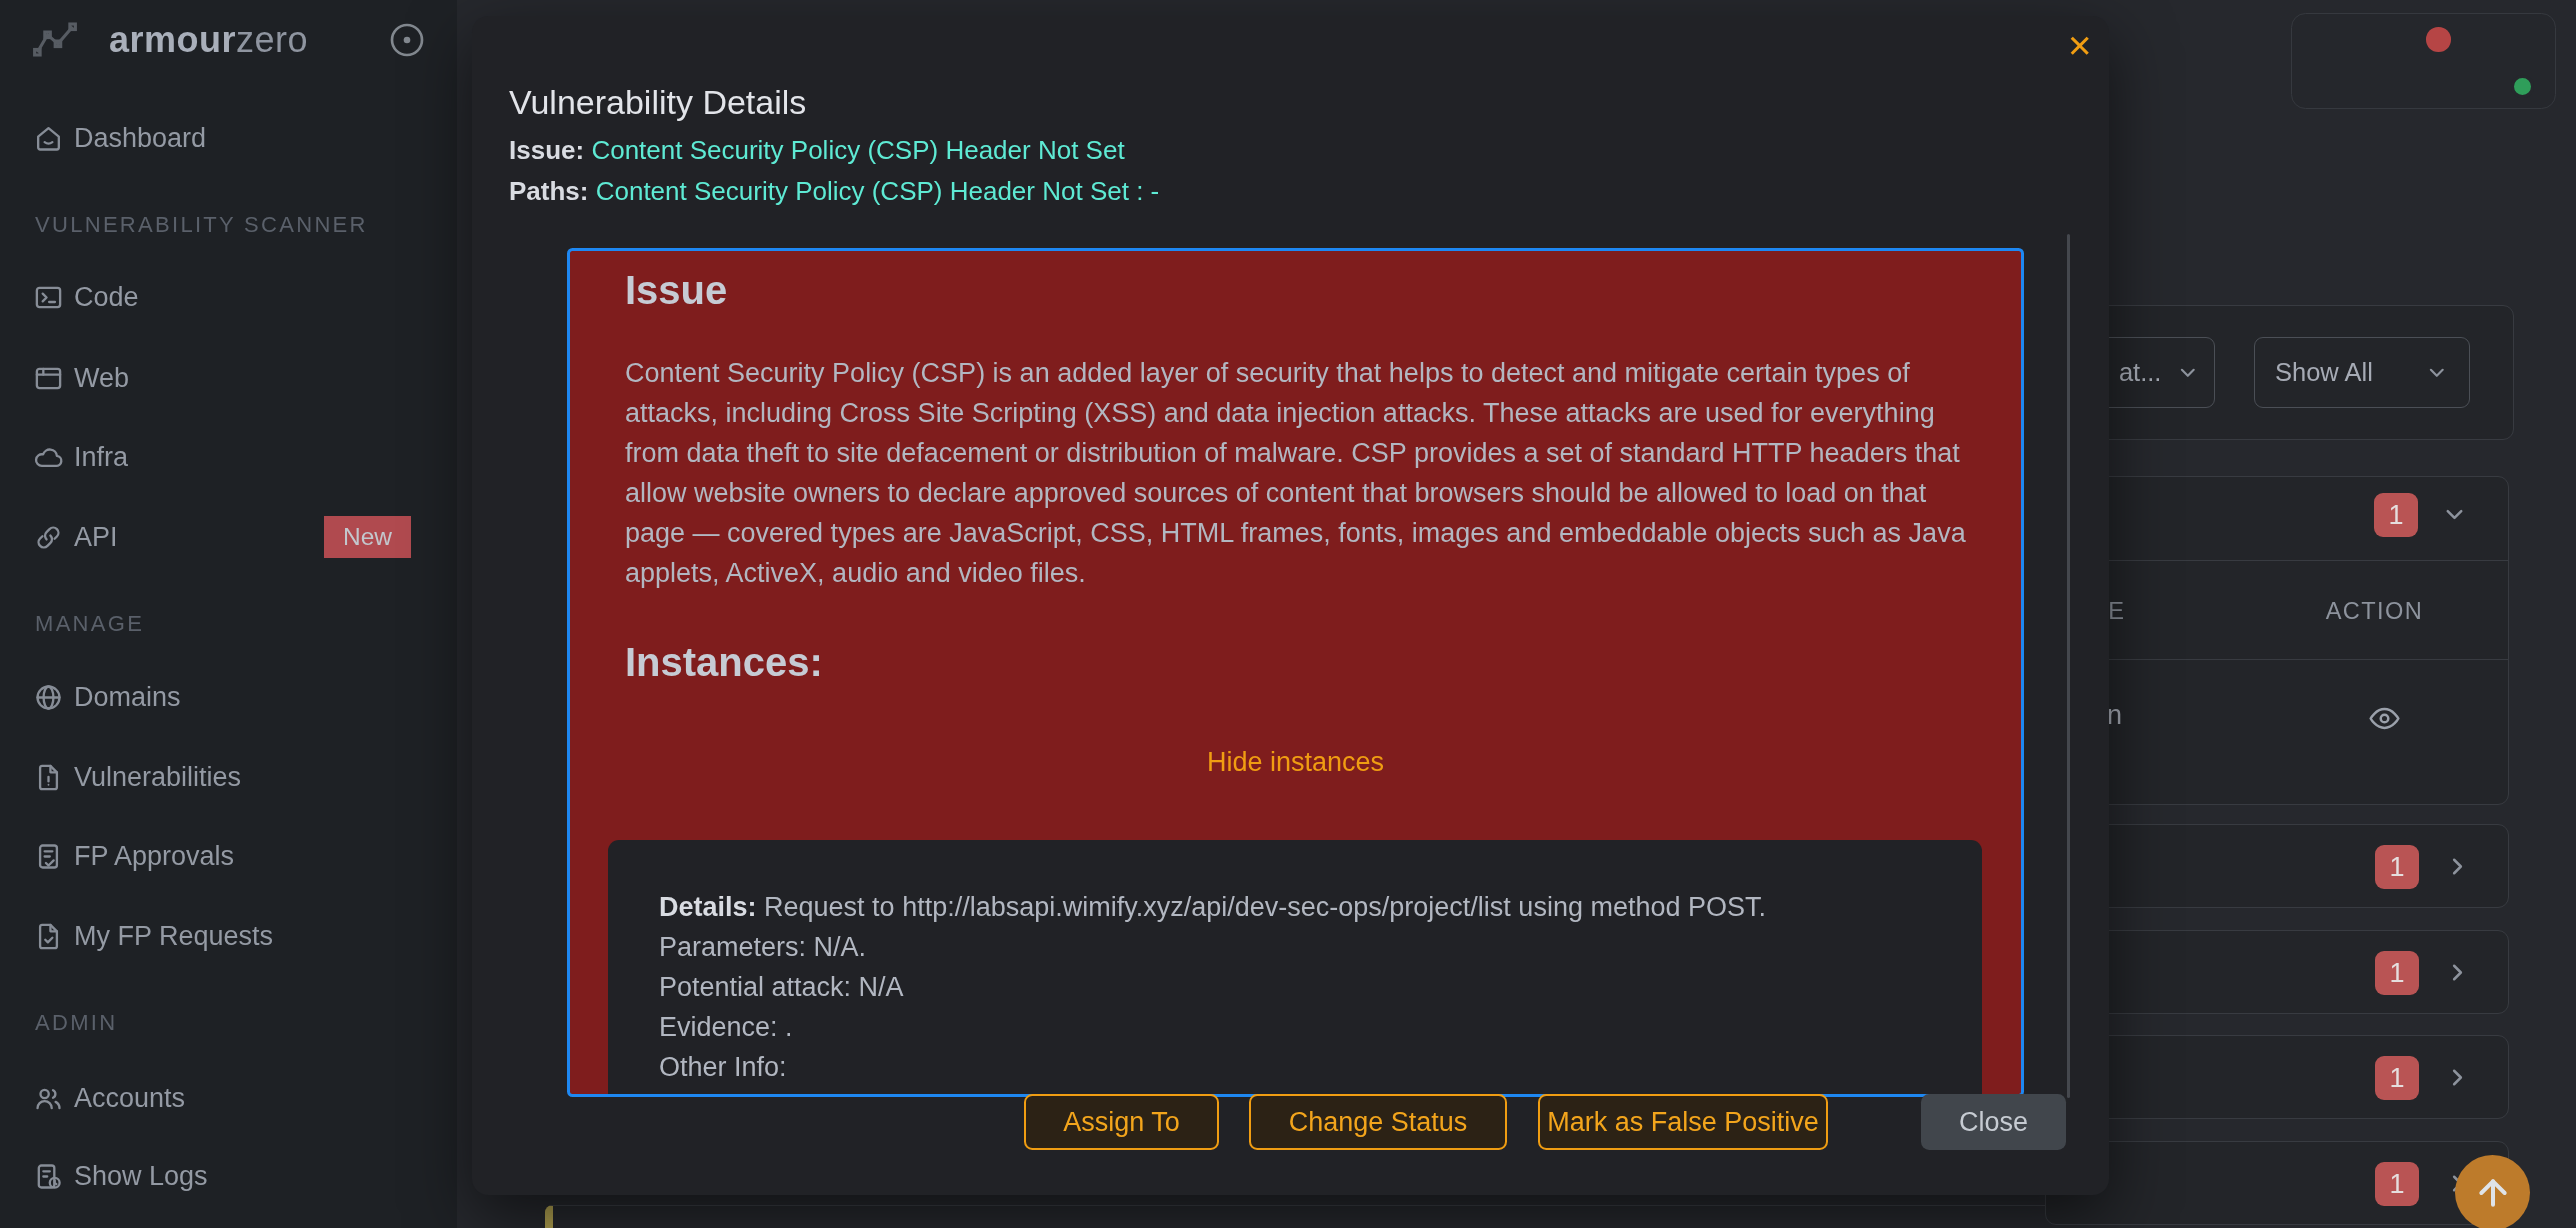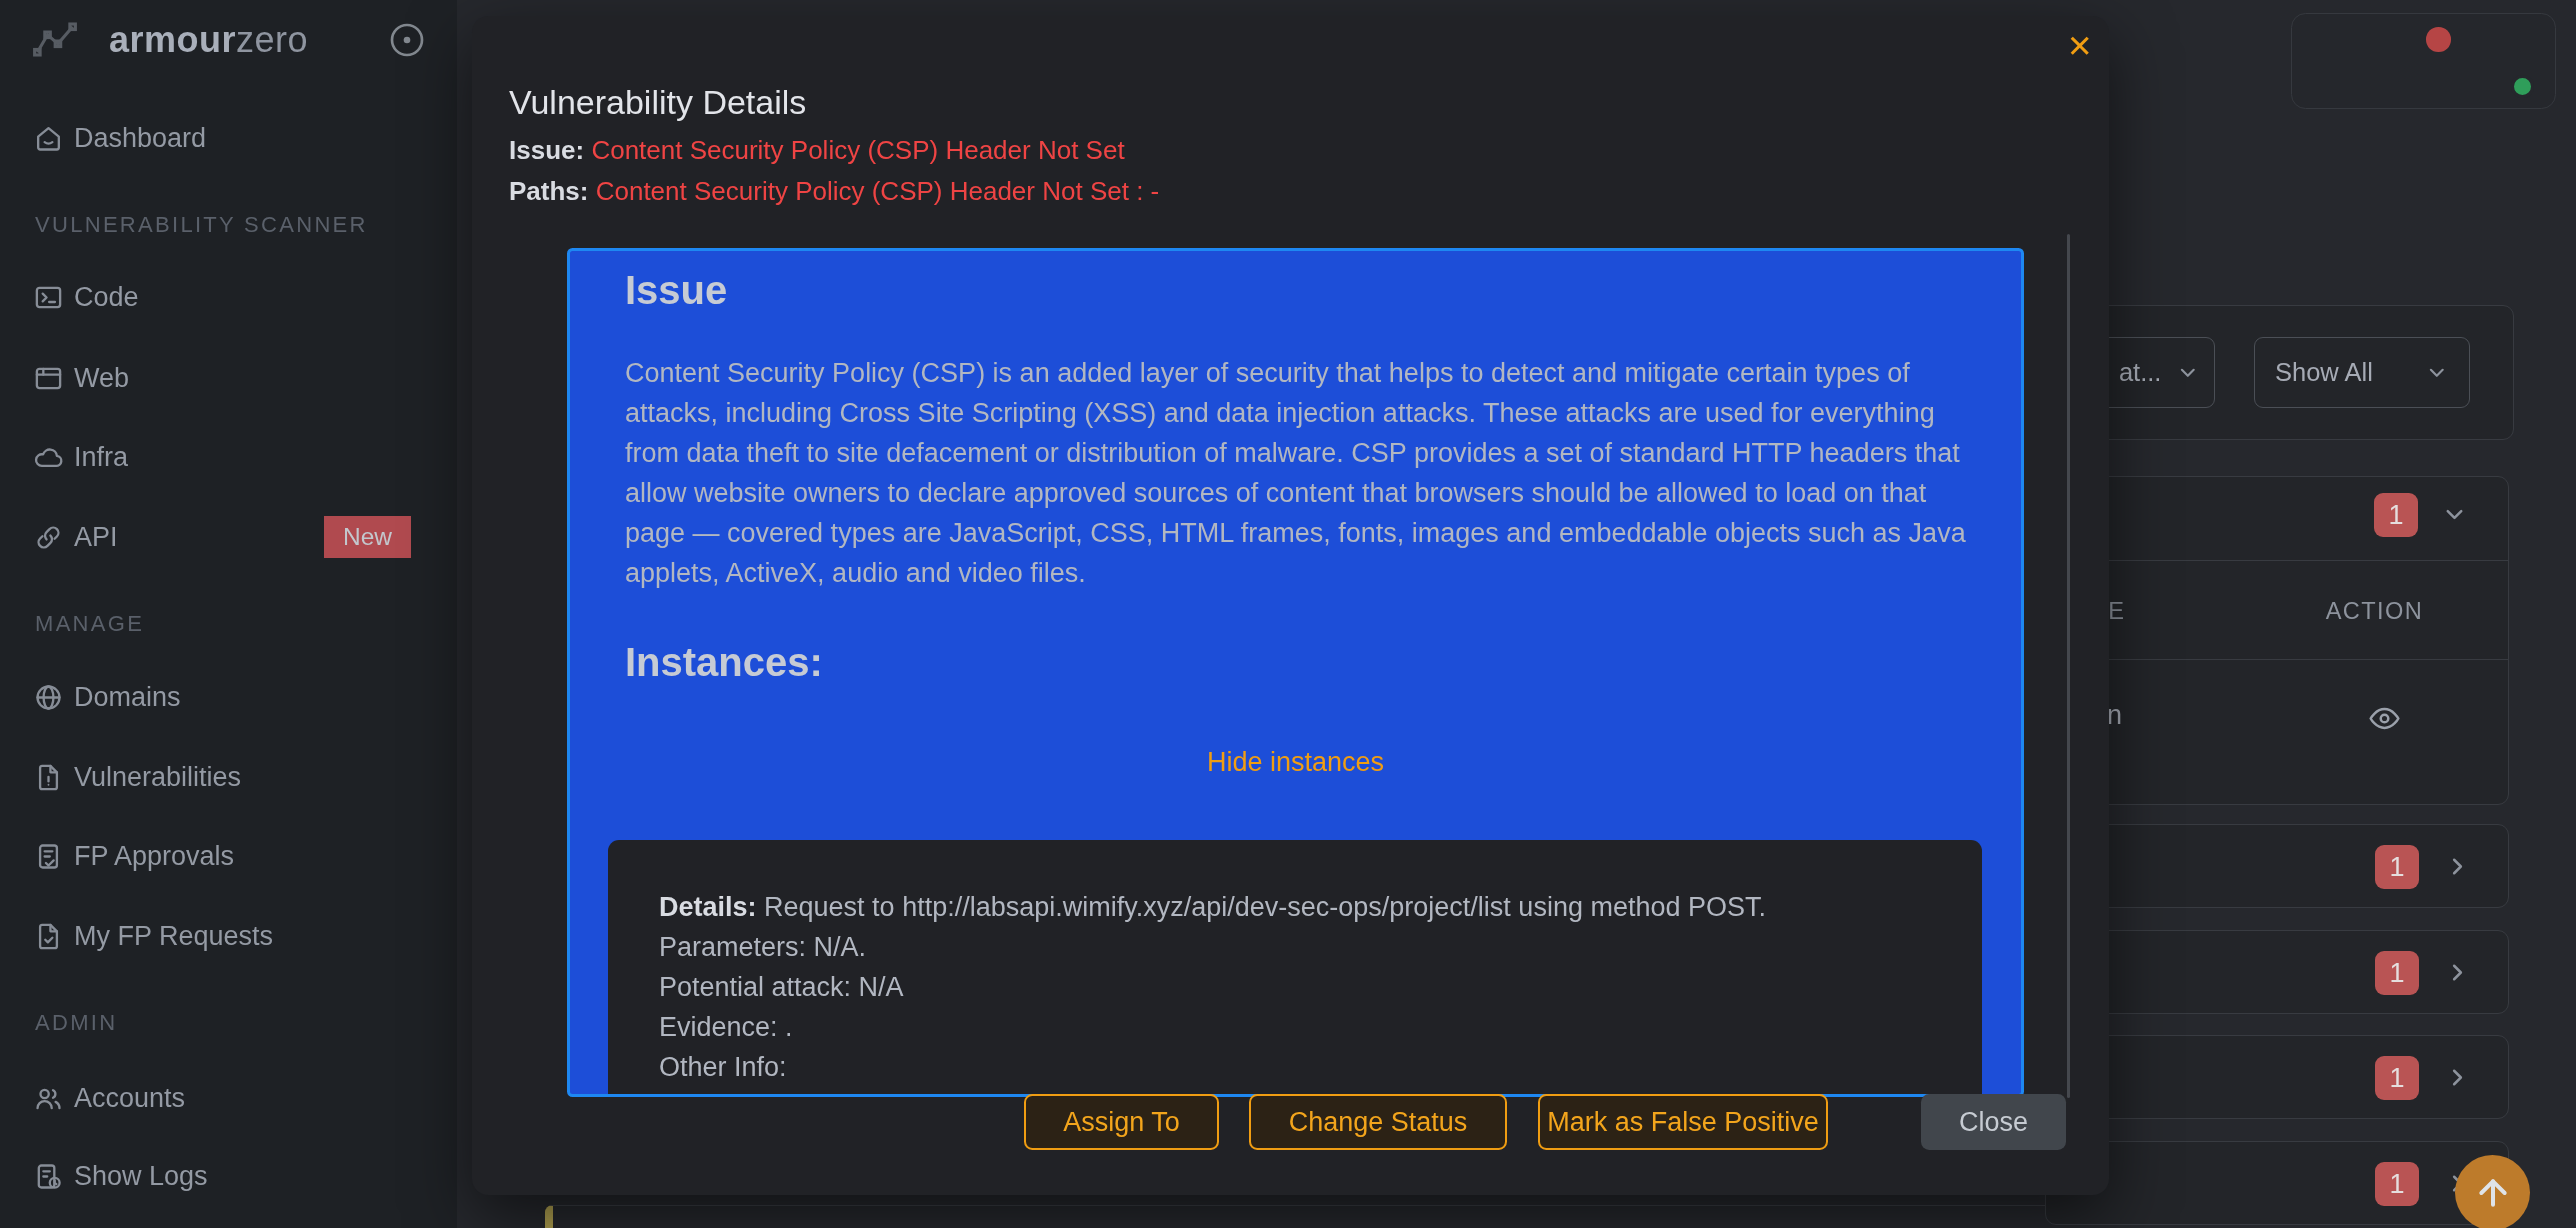--- a/index.html
+++ b/index.html
@@ -47,22 +47,22 @@
   #peek-card{position:absolute;left:545px;top:1205px;width:1500px;height:23.6px;background:#26282d;
     border-left:8.2px solid #b1a150;border-top:0.9px solid #3a3d43;border-radius:7.3px 0 0 0;}
 
   
   #modal{position:absolute;left:472px;top:16.4px;width:1637px;height:1179px;background:#212226;border-radius:16.4px;
     box-shadow:0 22px 64px rgba(0,0,0,.55);z-index:50;}
   #modal-close{position:absolute;right:16.4px;top:14.5px;font-size:31px;color:#f09d12;cursor:pointer;line-height:1;}
   #modal-title{position:absolute;left:37px;top:67px;font-size:34px;font-weight:500;color:#e2e4e9;text-align:center;}
   .meta-line{position:absolute;left:37px;font-size:26px;line-height:33px;}
   .meta-label{font-weight:700;color:#d9dce2;}
-  .meta-value{color:#ef4444;}
-  #issue-box{position:absolute;left:95px;top:232px;width:1457px;height:849px;background:#1d4ed8;
+  .meta-value{color:#5eead4;}
+  #issue-box{position:absolute;left:95px;top:232px;width:1457px;height:849px;background:#7f1d1d;
     border:3.6px solid #1e88f2;border-radius:5.5px;overflow:hidden;}
   .box-h2{position:absolute;left:55px;font-size:40px;font-weight:700;color:#c6cbd4;}
   #issue-paragraph{position:absolute;left:55px;top:102px;width:1350px;font-size:27px;line-height:40px;color:#b2b7c1;}
   #hide-instances{position:absolute;left:0;width:100%;top:496px;text-align:center;font-size:27px;color:#f09d12;cursor:pointer;}
   #instance-box{position:absolute;left:38px;top:589px;width:1374px;height:391px;background:#212226;border-radius:11px;
     padding:47px 51px;font-size:27px;line-height:40px;color:#b2b7c1;}
   #instance-box .meta-label{color:#d9dce2;}
   #modal-scrollbar{position:absolute;left:1595px;top:218px;width:2.7px;height:864px;background:#45484e;border-radius:1.8px;}
   .mbtn{position:absolute;top:1078px;height:56px;border-radius:8.2px;display:flex;align-items:center;justify-content:center;
     font-size:27px;cursor:pointer;white-space:nowrap;}

